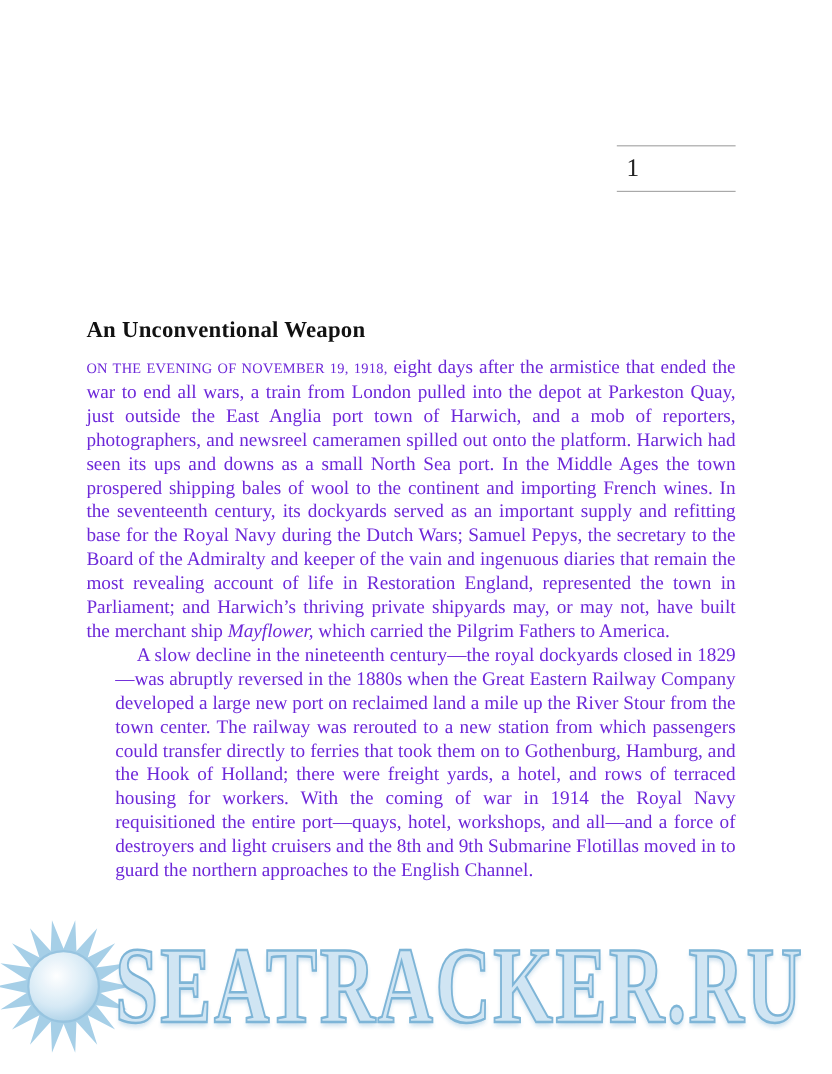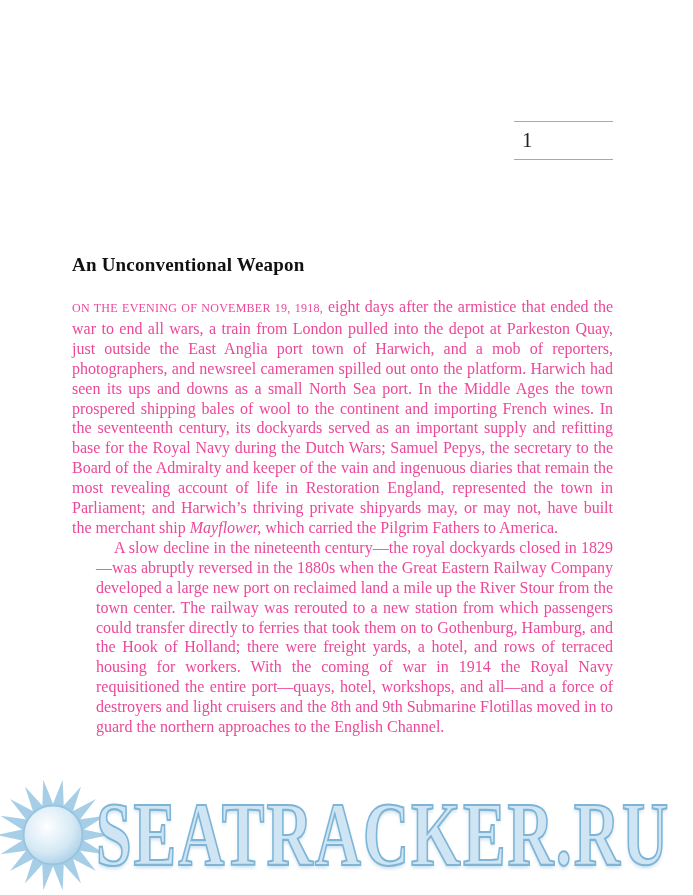--- a/index.html
+++ b/index.html
@@ -29,55 +29,55 @@
   .chapter-number {
     font-size: 21px;
     line-height: 22px;
     padding: 7px 0 8px 8px;
     color: #222;
   }
 
   
   .chapter-title {
     position: absolute;
-    top: 254px;
+    top: 265px;
     left: 72px;
     margin: 0;
     font-size: 19px;
     font-weight: bold;
     letter-spacing: 0.2px;
     color: #111;
   }
 
   
   .text-block {
     position: absolute;
     top: 297px;
     left: 72px;
     width: 541px;
   }
   p.body-para {
     margin: 0;
     font-size: 16px;
     line-height: 19.9px;
     text-align: justify;
-    color: #ec4899;
+    color: #6d28d9;
   }
   p.body-para.indented { text-indent: 18px; margin-left: 24px; }
   .smallcaps {
     font-size: 12px;
     letter-spacing: 0.25px;
   }
   .book-title-italic { font-style: italic; }
 
   
   .watermark {
     position: absolute;
     left: 0;
-    bottom: 3px;
+    bottom: 16px;
     width: 683px;
     height: 115px;
     display: flex;
     align-items: center;
     opacity: 0.92;
     pointer-events: none;
   }
   .sun {
     flex: 0 0 auto;
     margin-left: -4px;

